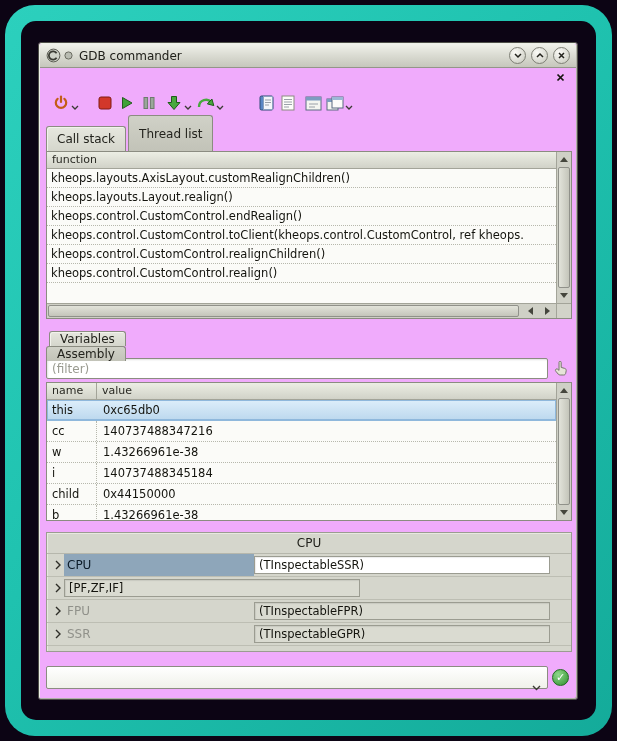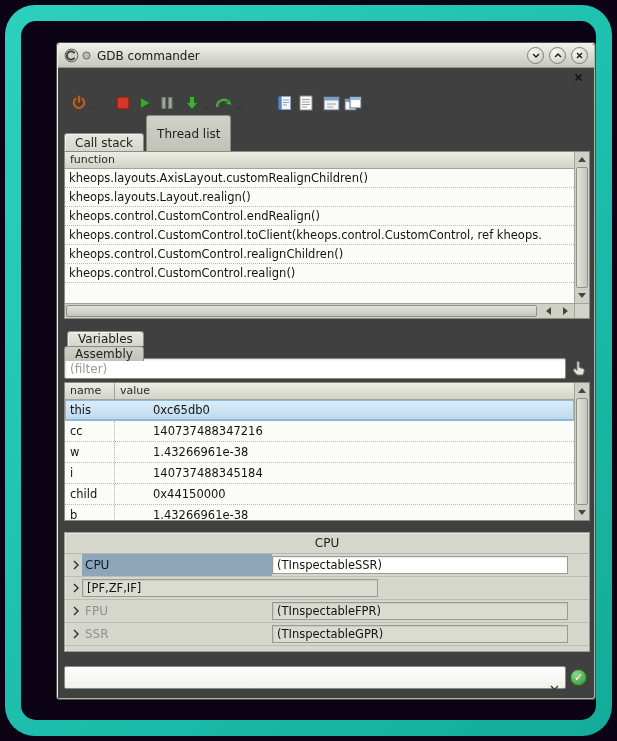--- a/index.html
+++ b/index.html
@@ -9,22 +9,22 @@
     font-family:"DejaVu Sans","Liberation Sans",sans-serif;
     position:relative; overflow:hidden;
   }
 
   
   .teal-frame { position:absolute; inset:5px; border-radius:30px;
     background:linear-gradient(135deg,#2cd0bd 0%,#1fc2af 45%,#14ab9a 100%); }
   .frame-hole { position:absolute; inset:16px; border-radius:15px; background:#0c0414; }
 
   
-  .window { position:absolute; left:56px; top:42px; width:540px; height:658px;
-    background:#404040; border:1px solid #4e4f48; border-radius:3px;
+  .window { position:absolute; left:38px; top:42px; width:540px; height:658px;
+    background:#f0abfc; border:1px solid #4e4f48; border-radius:3px;
     box-shadow: inset 1px 1px 0 #eef0e8, inset -1px -1px 0 #b2b3a9; z-index:5; }
 
   .titlebar { position:absolute; left:1px; right:1px; top:1px; height:24px;
     background:linear-gradient(#f1f2eb 0%,#dadbd2 50%,#c6c7bc 100%);
     border-bottom:1px solid #94958a; border-radius:2px 2px 0 0;
     display:flex; align-items:center; padding:0 6px; }
   .title-text { font-size:12px; color:#21211b; margin-left:6px; }
   .tb-spacer { flex:1; }
   .tbtn { width:17px; height:17px; border-radius:50%; margin-left:5px;
     background:radial-gradient(circle at 35% 30%, #fbfbf7, #c7c8bd);
@@ -42,21 +42,21 @@
   .tool { width:22px; height:24px; background:transparent; border:none;
     display:flex; align-items:center; justify-content:center; }
   .chev { display:flex; margin:8px 3px 0 -1px; }
   .tgap   { width:12px; } .tgap-s { width:3px; } .tgap-l { width:28px; }
 
   
   .tabs { position:absolute; left:6px; height:25px; display:flex; align-items:flex-end; z-index:3; }
   .tab { height:36px; padding:0 10px; font-size:12px; color:#23231d;
     background:linear-gradient(#d0d1c7,#c2c3b8); border:1px solid #8b8c81; border-bottom:none;
     border-radius:3px 3px 0 0; margin-right:2px; display:flex; align-items:center; }
-  .tab.active { height:18px; background:linear-gradient(#e6e7de,#d5d6cc);
+  .tab.active { height:25px; background:linear-gradient(#e6e7de,#d5d6cc);
     box-shadow: inset 1px 1px 0 #f2f3ec; position:relative; }
   .tabs-callstack { top:58px; }
   .tabs-vars { top:263px;flex-direction:column; }
 
   
   .panel { position:absolute; left:6px; width:526px; background:#fbfbf8;
     border:1px solid #8b8c81; z-index:2; }
   .panel-callstack { top:83px; height:168px; }
   .panel-vars { top:314px; height:139px; }
 
@@ -68,21 +68,21 @@
 
   .cs-rows { position:absolute; top:17px; left:0; right:15px; bottom:15px; overflow:hidden; }
   .cs-row { height:19px; line-height:18px; font-size:11.5px; color:#14140e;
     padding-left:4px; border-bottom:1px dotted #b7b8ad; white-space:nowrap; overflow:hidden; }
 
   .vh-name { width:50px; padding-left:5px; border-right:1px solid #a3a499; height:16px; }
   .vh-value { padding-left:5px; }
 
   .var-rows { position:absolute; top:17px; left:0; right:15px; bottom:0; overflow:hidden; }
   .var-row { height:21px; display:flex; align-items:center; font-size:11.5px; color:#14140e;
-    border-bottom:1px dotted #b7b8ad;gap:32px; }
+    border-bottom:1px dotted #b7b8ad; }
   .vr-name { width:50px; padding-left:5px; border-right:1px dotted #b7b8ad;
     height:20px; line-height:20px; }
   .vr-value { padding-left:6px; }
   .var-row.selected { background:linear-gradient(#ddeefa,#bcd8ee);
     box-shadow: inset 0 0 0 1px #8fb8dc; border-bottom:1px solid #8fb8dc; }
   .var-row.selected .vr-name { border-right-color:transparent; }
 
   
   .vscroll { position:absolute; top:0; right:0; width:15px; background:#cfd0c6;
     border-left:1px solid #a3a499; }

